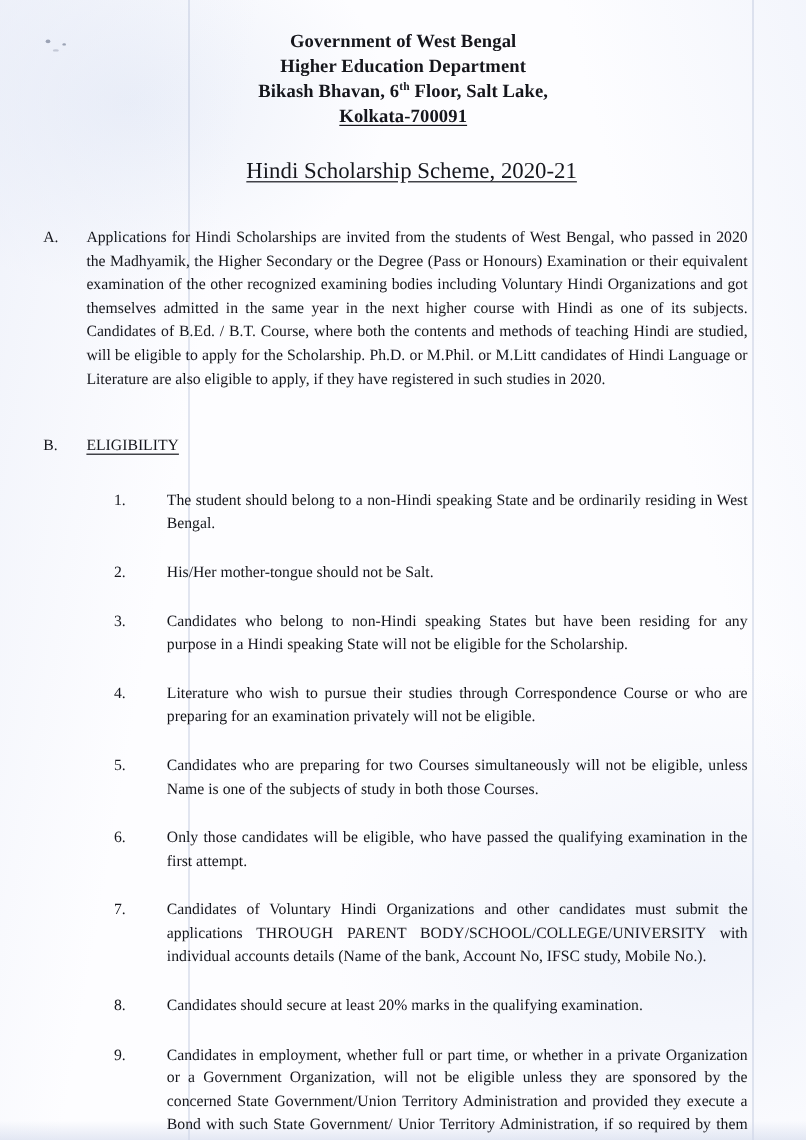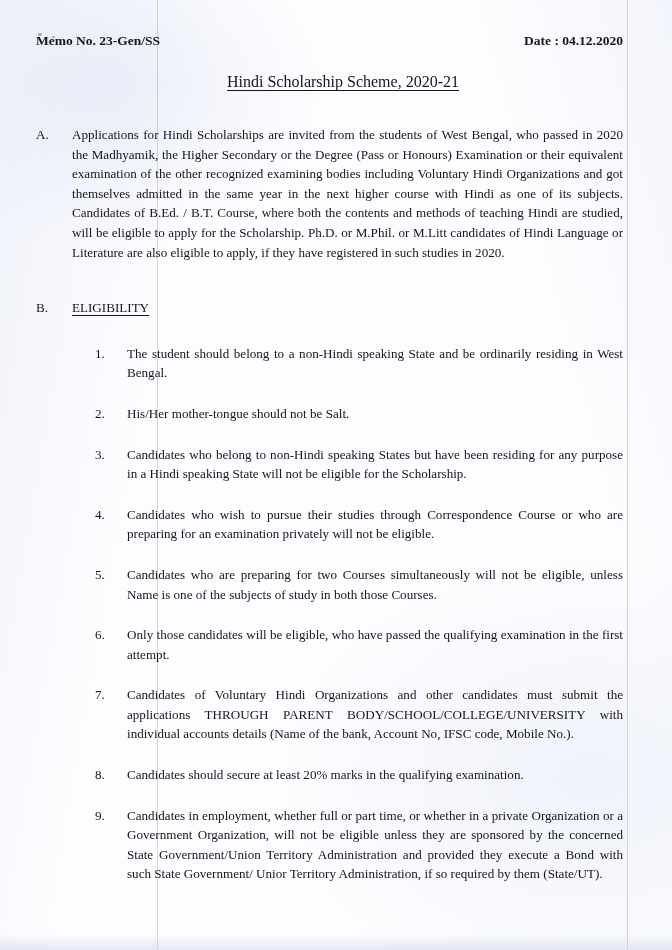--- a/index.html
+++ b/index.html
@@ -88,21 +88,21 @@
     justify-content: space-between;
     align-items: baseline;
     font-weight: bold;
     font-size: 13.5px;
     padding: 33px 49px 0 36px;
   }
 
   
   .subject {
     text-align: center;
-    font-size: 16px;
+    font-size: 19px;
     margin-top: 24px;
     margin-left: 14px;
   }
   .subject span {
     text-decoration: underline;
     text-underline-offset: 2.5px;
   }
 
   
   .block {
@@ -152,20 +152,21 @@
     width: 32px;
     font-size: 13.1px;
     line-height: 19.6px;
   }
   .numbered .body {
     flex: 1 1 auto;
     font-size: 13.1px;
     line-height: 19.6px;
     text-align: justify;
     text-justify: inter-word;
+    margin-left: 12px;
   }
   ol.numbered {
     list-style: none;
     padding: 0;
   }
 </style>
 </head>
 <body>
 
 <div class="page">
@@ -173,25 +174,29 @@
   <div class="scan-tint"></div>
   <div class="scan-line-v l1"></div>
   <div class="scan-line-v l2"></div>
   <div class="scan-edge-b"></div>
   <div class="speck" style="left:38px; top:33px; width:4px; height:3px;"></div>
   <div class="speck" style="left:52px; top:36px; width:3px; height:2px;"></div>
   <div class="speck" style="left:44px; top:41px; width:5px; height:2px; opacity:.5;"></div>
 
   <div class="content">
 
-
-    <div class="memo-row">
-      <div>Memo No. 23-Gen/SS</div>
-      <div>Date : 04.12.2020</div>
-    </div>
+    <div class="letterhead">
+      <div class="ln">Government of West Bengal</div>
+      <div class="ln">Higher Education Department</div>
+      <div class="ln">
+        <span>Bikash Bhavan, 6</span><sup>th</sup><span> Floor, Salt Lake,</span>
+      </div>
+      <div class="ln underlined">Kolkata-700091</div>
+    </div>
+
 
     <div class="subject">
       <span>Hindi Scholarship Scheme, 2020-21</span>
     </div>
 
     <div class="block section-a">
       <div class="marker">A.</div>
       <div class="body">Applications for Hindi Scholarships are invited from the students of West Bengal, who passed in 2020 the Madhyamik, the Higher Secondary or the Degree (Pass or Honours) Examination or their equivalent examination of the other recognized examining bodies including Voluntary Hindi Organizations and got themselves admitted in the same year in the next higher course with Hindi as one of its subjects. Candidates of B.Ed. / B.T. Course, where both the contents and methods of teaching Hindi are studied, will be eligible to apply for the Scholarship. Ph.D. or M.Phil. or M.Litt candidates of Hindi Language or Literature are also eligible to apply, if they have registered in such studies in 2020.</div>
     </div>
 
@@ -208,33 +213,33 @@
       <li>
         <div class="marker">2.</div>
         <div class="body">His/Her mother-tongue should not be Salt.</div>
       </li>
       <li>
         <div class="marker">3.</div>
         <div class="body">Candidates who belong to non-Hindi speaking States but have been residing for any purpose in a Hindi speaking State will not be eligible for the Scholarship.</div>
       </li>
       <li>
         <div class="marker">4.</div>
-        <div class="body">Candidates who wish to pursue their studies through Correspondence Course or who are preparing for an examination privately will not be eligible.</div>
+        <div class="body">Literature who wish to pursue their studies through Correspondence Course or who are preparing for an examination privately will not be eligible.</div>
       </li>
       <li>
         <div class="marker">5.</div>
         <div class="body">Candidates who are preparing for two Courses simultaneously will not be eligible, unless Name is one of the subjects of study in both those Courses.</div>
       </li>
       <li>
         <div class="marker">6.</div>
         <div class="body">Only those candidates will be eligible, who have passed the qualifying examination in the first attempt.</div>
       </li>
       <li>
         <div class="marker">7.</div>
-        <div class="body">Candidates of Voluntary Hindi Organizations and other candidates must submit the applications THROUGH PARENT BODY/SCHOOL/COLLEGE/UNIVERSITY with individual accounts details (Name of the bank, Account No, IFSC code, Mobile No.).</div>
+        <div class="body">Candidates of Voluntary Hindi Organizations and other candidates must submit the applications THROUGH PARENT BODY/SCHOOL/COLLEGE/UNIVERSITY with individual accounts details (Name of the bank, Account No, IFSC study, Mobile No.).</div>
       </li>
       <li>
         <div class="marker">8.</div>
         <div class="body">Candidates should secure at least 20% marks in the qualifying examination.</div>
       </li>
       <li>
         <div class="marker">9.</div>
         <div class="body">Candidates in employment, whether full or part time, or whether in a private Organization or a Government Organization, will not be eligible unless they are sponsored by the concerned State Government/Union Territory Administration and provided they execute a Bond with such State Government/ Unior Territory Administration, if so required by them (State/UT).</div>
       </li>
 

